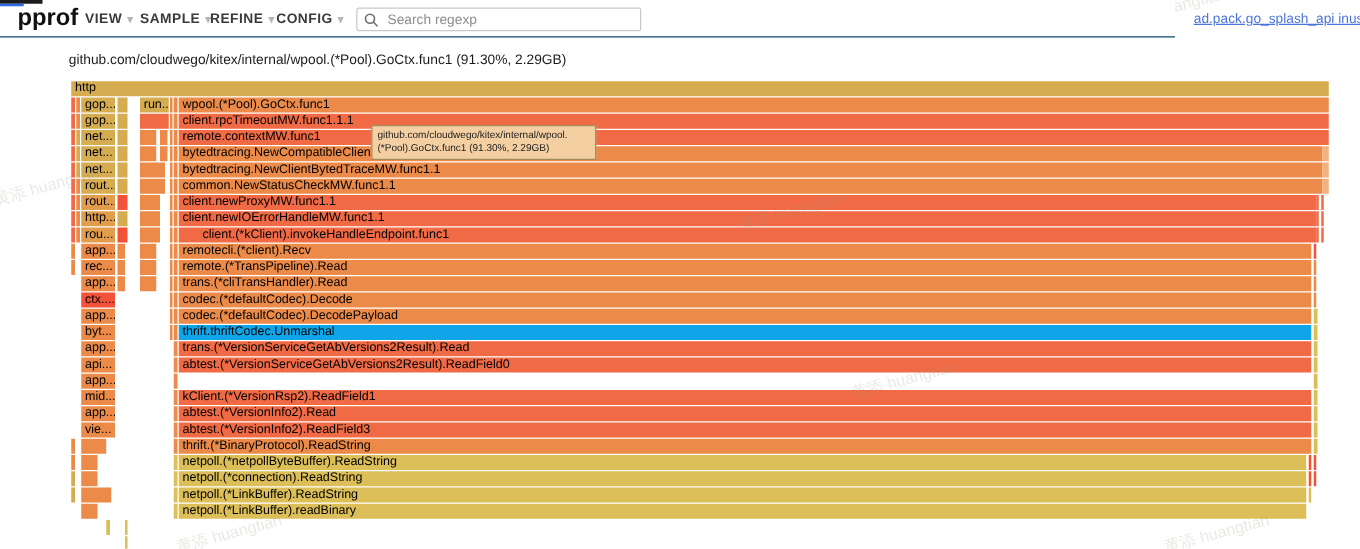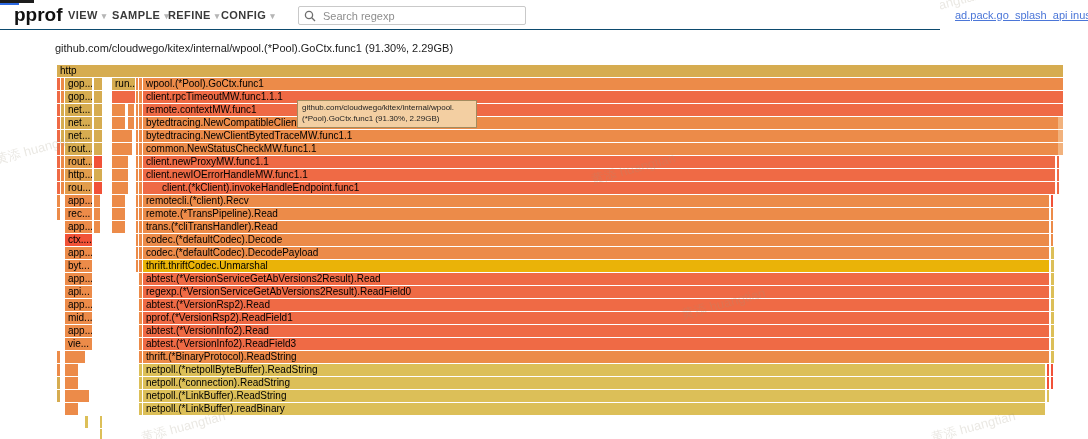--- a/index.html
+++ b/index.html
@@ -4,21 +4,21 @@
 <style>
   * { margin:0; box-sizing:border-box; }
   html,body { width:1088px; height:439px; overflow:hidden; background:#fff;
     font-family:"Liberation Sans", sans-serif; position:relative; }
   .navbar { position:absolute; top:0; left:0; width:940px; height:30px;
     background:#fff; border-bottom:1px solid #0c4a6e; z-index:5; }
   .brand { position:absolute; left:14px; top:4px; font-size:19px; font-weight:bold; color:#111; }
   .menu-item { position:absolute; top:9px; font-size:11px; color:#3a3a3a; cursor:pointer;
     letter-spacing:.4px; font-weight:600; }
   .caret { color:#b5b5b5; font-size:9px; margin-left:4px; }
-  .searchbox { position:absolute; left:298px; top:6px; width:228px; height:19px;
+  .searchbox { position:absolute; left:285px; top:6px; width:228px; height:19px;
     border:1px solid #c9c9c9; border-radius:2px; background:#fff; display:flex; align-items:center; padding:0 5px; }
   .searchbox input { border:none; outline:none; flex:1; font-size:11px; color:#333;
     font-family:"Liberation Sans", sans-serif; background:transparent; margin-left:5px; }
   .searchbox input::placeholder { color:#8d8d8d; }
   .profile-link { position:absolute; left:955px; top:9px; font-size:11px; color:#4b76d8;
     text-decoration:underline; white-space:nowrap; }
   .page-title { position:absolute; left:55px; top:42px; font-size:11px; color:#1c1c1c; z-index:2; }
   #flame { position:absolute; left:57px; top:65px; width:1006px; height:352px; z-index:1; }
   .cell { position:absolute; font-size:10px; line-height:12px; color:#000;
     white-space:nowrap; overflow:hidden; cursor:pointer; }
@@ -74,25 +74,24 @@
     <div class="cell" style="left: 86px; top: 65px; width: 915px; height: 12px; background: rgb(236, 139, 73); padding-left: 3px;">bytedtracing.NewClientBytedTraceMW.func1.1</div>
     <div class="cell" style="left: 86px; top: 78px; width: 915px; height: 12px; background: rgb(236, 139, 73); padding-left: 3px;">common.NewStatusCheckMW.func1.1</div>
     <div class="cell" style="left: 86px; top: 91px; width: 910px; height: 12px; background: rgb(239, 106, 69); padding-left: 3px;">client.newProxyMW.func1.1</div>
     <div class="cell" style="left: 86px; top: 104px; width: 910px; height: 12px; background: rgb(239, 106, 69); padding-left: 3px;">client.newIOErrorHandleMW.func1.1</div>
     <div class="cell" style="left: 86px; top: 117px; width: 910px; height: 12px; background: rgb(239, 106, 69); padding-left: 19px;">client.(*kClient).invokeHandleEndpoint.func1</div>
     <div class="cell" style="left: 86px; top: 130px; width: 906px; height: 12px; background: rgb(236, 139, 73); padding-left: 3px;">remotecli.(*client).Recv</div>
     <div class="cell" style="left: 86px; top: 143px; width: 906px; height: 12px; background: rgb(236, 139, 73); padding-left: 3px;">remote.(*TransPipeline).Read</div>
     <div class="cell" style="left: 86px; top: 156px; width: 906px; height: 12px; background: rgb(236, 139, 73); padding-left: 3px;">trans.(*cliTransHandler).Read</div>
     <div class="cell" style="left: 86px; top: 169px; width: 906px; height: 12px; background: rgb(236, 139, 73); padding-left: 3px;">codec.(*defaultCodec).Decode</div>
     <div class="cell" style="left: 86px; top: 182px; width: 906px; height: 12px; background: rgb(236, 139, 73); padding-left: 3px;">codec.(*defaultCodec).DecodePayload</div>
-    <div class="cell" style="left: 86px; top: 195px; width: 906px; height: 12px; background: #eab308; padding-left: 3px;">thrift.thriftCodec.Unmarshal</div>
-    <div class="cell" style="left: 86px; top: 208px; width: 906px; height: 12px; background: rgb(239, 106, 69); padding-left: 3px;">abtest.(*VersionServiceGetAbVersions2Result).Read</div>
-    <div class="cell" style="left: 86px; top: 221px; width: 906px; height: 12px; background: rgb(239, 106, 69); padding-left: 3px;">regexp.(*VersionServiceGetAbVersions2Result).ReadField0</div>
-    <div class="cell" style="left: 86px; top: 234px; width: 906px; height: 12px; background: rgb(239, 106, 69); padding-left: 3px;">abtest.(*VersionRsp2).Read</div>
-    <div class="cell" style="left: 86px; top: 247px; width: 906px; height: 12px; background: rgb(239, 106, 69); padding-left: 3px;">pprof.(*VersionRsp2).ReadField1</div>
+    <div class="cell" style="left: 86px; top: 195px; width: 906px; height: 12px; background: #0ea5e9; padding-left: 3px;">thrift.thriftCodec.Unmarshal</div>
+    <div class="cell" style="left: 86px; top: 208px; width: 906px; height: 12px; background: rgb(239, 106, 69); padding-left: 3px;">trans.(*VersionServiceGetAbVersions2Result).Read</div>
+    <div class="cell" style="left: 86px; top: 221px; width: 906px; height: 12px; background: rgb(239, 106, 69); padding-left: 3px;">abtest.(*VersionServiceGetAbVersions2Result).ReadField0</div>
+    <div class="cell" style="left: 86px; top: 247px; width: 906px; height: 12px; background: rgb(239, 106, 69); padding-left: 3px;">kClient.(*VersionRsp2).ReadField1</div>
     <div class="cell" style="left: 86px; top: 260px; width: 906px; height: 12px; background: rgb(239, 106, 69); padding-left: 3px;">abtest.(*VersionInfo2).Read</div>
     <div class="cell" style="left: 86px; top: 273px; width: 906px; height: 12px; background: rgb(239, 106, 69); padding-left: 3px;">abtest.(*VersionInfo2).ReadField3</div>
     <div class="cell" style="left: 86px; top: 286px; width: 906px; height: 12px; background: rgb(236, 139, 73); padding-left: 3px;">thrift.(*BinaryProtocol).ReadString</div>
     <div class="cell" style="left: 86px; top: 299px; width: 902px; height: 12px; background: rgb(220, 191, 88); padding-left: 3px;">netpoll.(*netpollByteBuffer).ReadString</div>
     <div class="cell" style="left: 86px; top: 312px; width: 902px; height: 12px; background: rgb(220, 191, 88); padding-left: 3px;">netpoll.(*connection).ReadString</div>
     <div class="cell" style="left: 86px; top: 325px; width: 902px; height: 12px; background: rgb(220, 191, 88); padding-left: 3px;">netpoll.(*LinkBuffer).ReadString</div>
     <div class="cell" style="left: 86px; top: 338px; width: 902px; height: 12px; background: rgb(220, 191, 88); padding-left: 3px;">netpoll.(*LinkBuffer).readBinary</div>
     <div class="cell" style="left: 0px; top: 13px; width: 3px; height: 12px; background: rgb(239, 106, 69);"></div>
     <div class="cell" style="left: 0px; top: 26px; width: 3px; height: 12px; background: rgb(239, 106, 69);"></div>
     <div class="cell" style="left: 0px; top: 39px; width: 3px; height: 12px; background: rgb(239, 106, 69);"></div>

